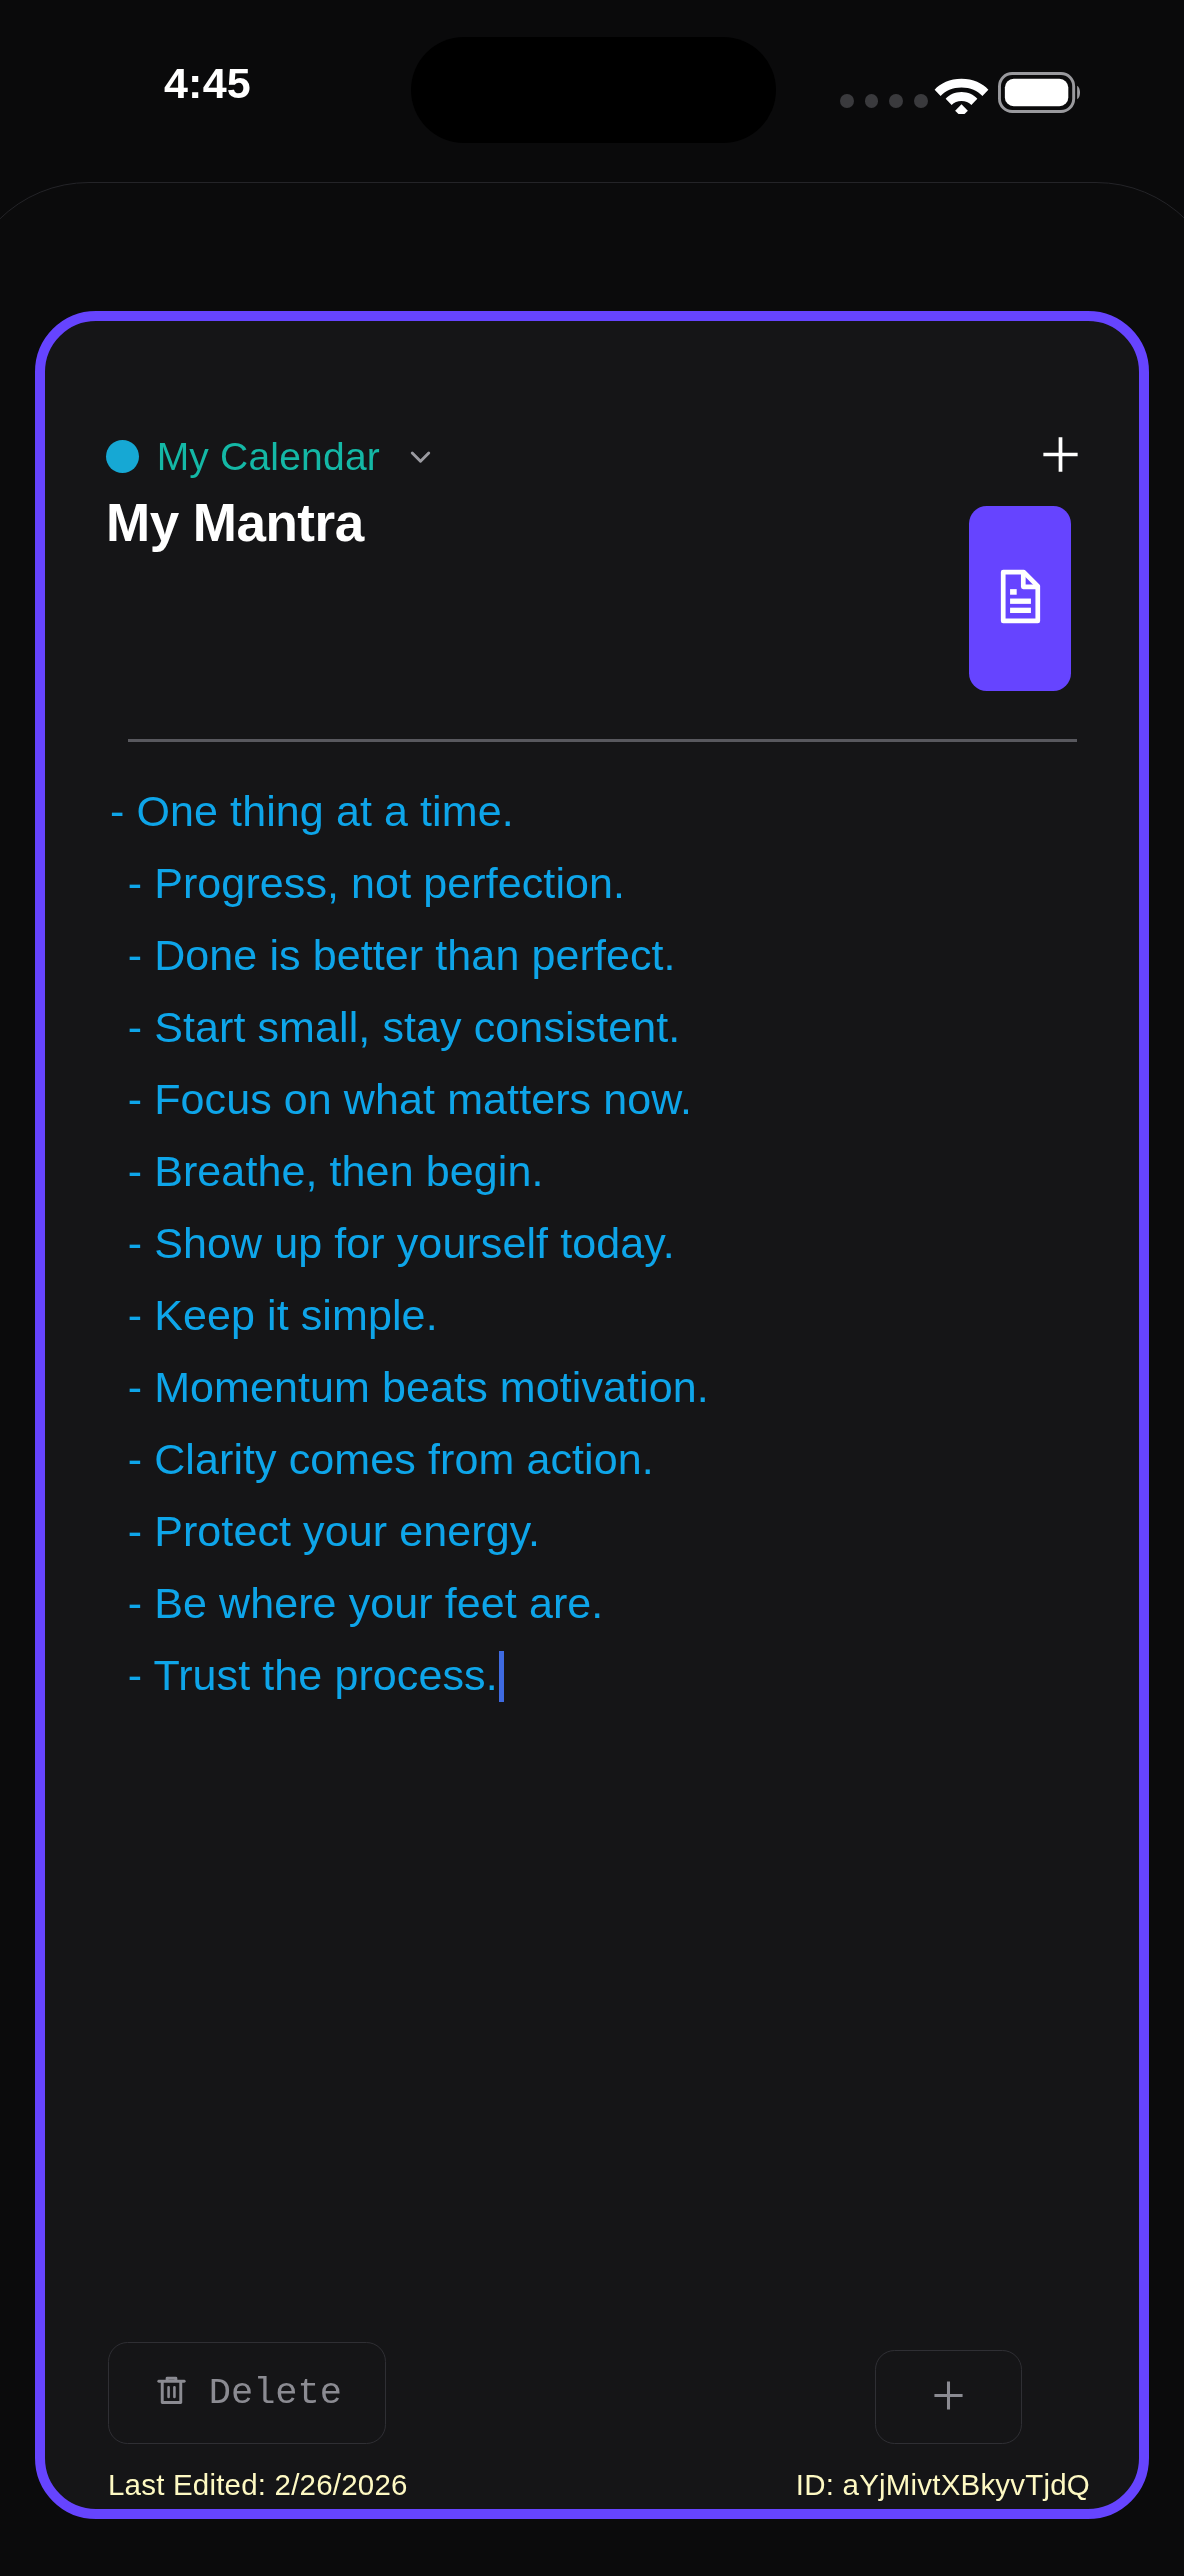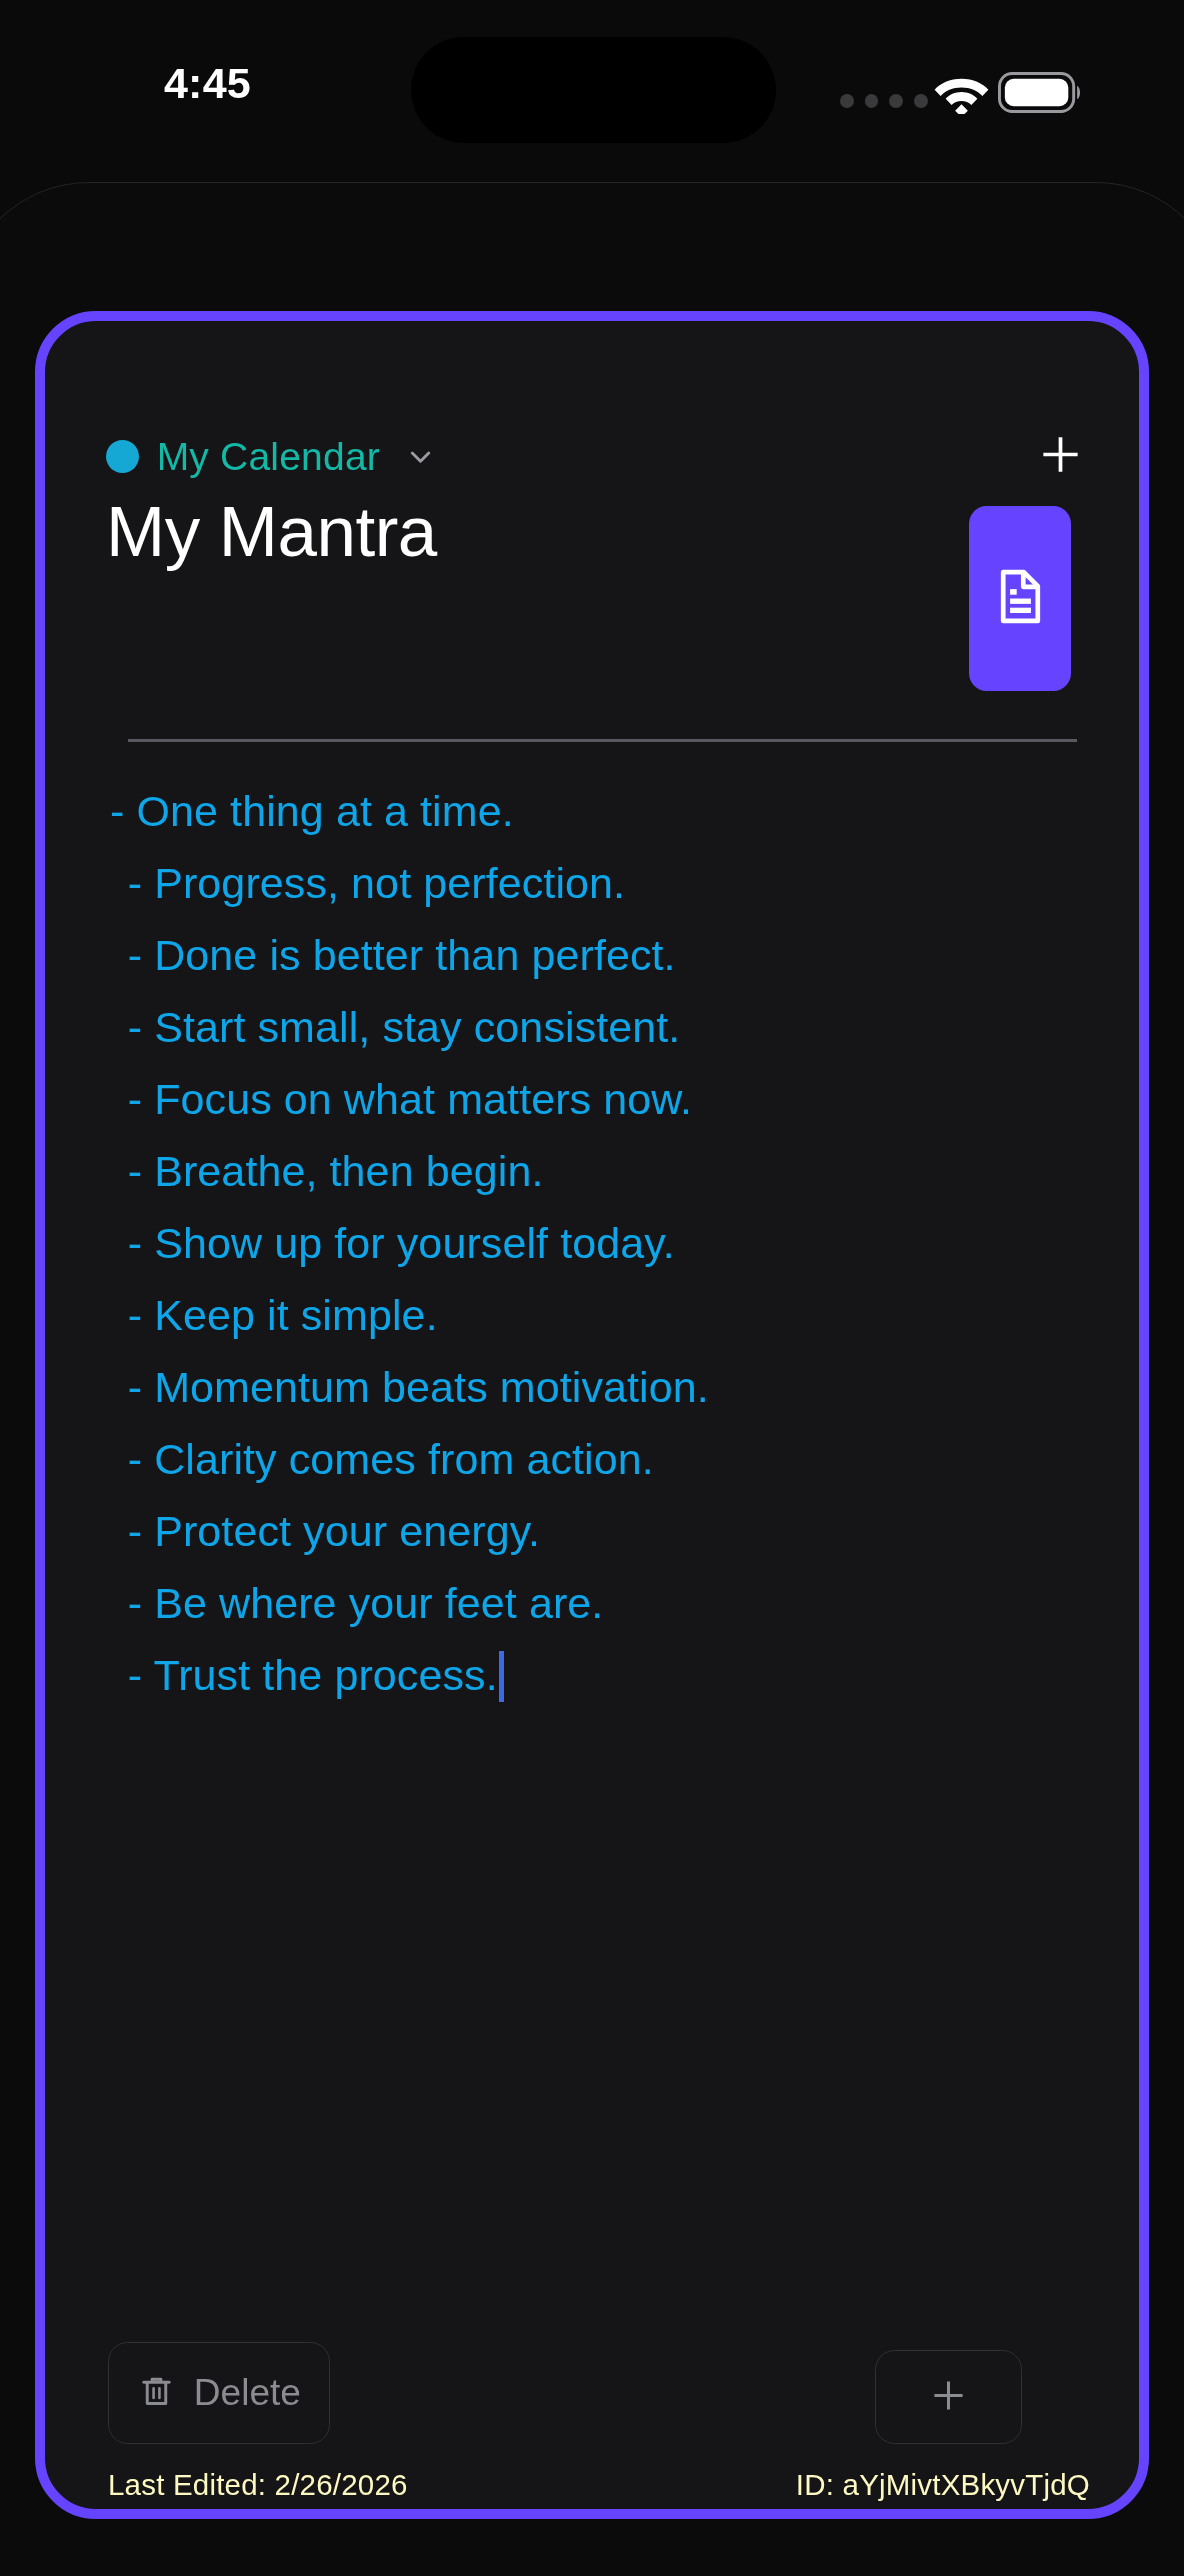--- a/index.html
+++ b/index.html
@@ -82,21 +82,21 @@
   }
   #calendar-caret { margin-left:5.9px; display:flex; align-items:center; }
   #add-top-button {
     margin-left:auto; width:55px; height:55px;
     display:flex; align-items:center; justify-content:center;
   }
 
   
   #note-title {
     position:absolute; left:61px; top:175px;
-    font-size:71px; font-weight:400; color:#ffffff;
+    font-size:53px; font-weight:700; color:#ffffff;
     letter-spacing:-0.5px; line-height:1.0;
     max-width:786px;
   }
   #doc-badge {
     position:absolute; left:924px; top:185px;
     width:102px; height:185px;
     background:#6644ff; border-radius:17.7px;
     display:flex; align-items:center; justify-content:center;
   }
 
@@ -119,24 +119,24 @@
     display:inline-block;
     width:4.9px; height:51px;
     background:#3e6ae1;
     vertical-align:-11.8px;
     margin-left:1px;
   }
 
   
   #delete-button {
     position:absolute; left:63px; top:2021px;
-    width:222px; height:102px;
+    width:278px; height:102px;
     border:1.5px solid #2f2f34; border-radius:19.6px;
     display:flex; align-items:center; justify-content:center;
-    gap:17.7px; background:transparent;
+    gap:17.7px; background:transparent;font-family:Liberation Mono, monospace;
   }
   #delete-label { font-size:37px; color:#8b8b92; }
   #add-bottom-button {
     position:absolute; left:830px; top:2029px;
     width:147px; height:94px;
     border:1.5px solid #2f2f34; border-radius:19.6px;
     display:flex; align-items:center; justify-content:center;
     background:transparent;
   }
 

